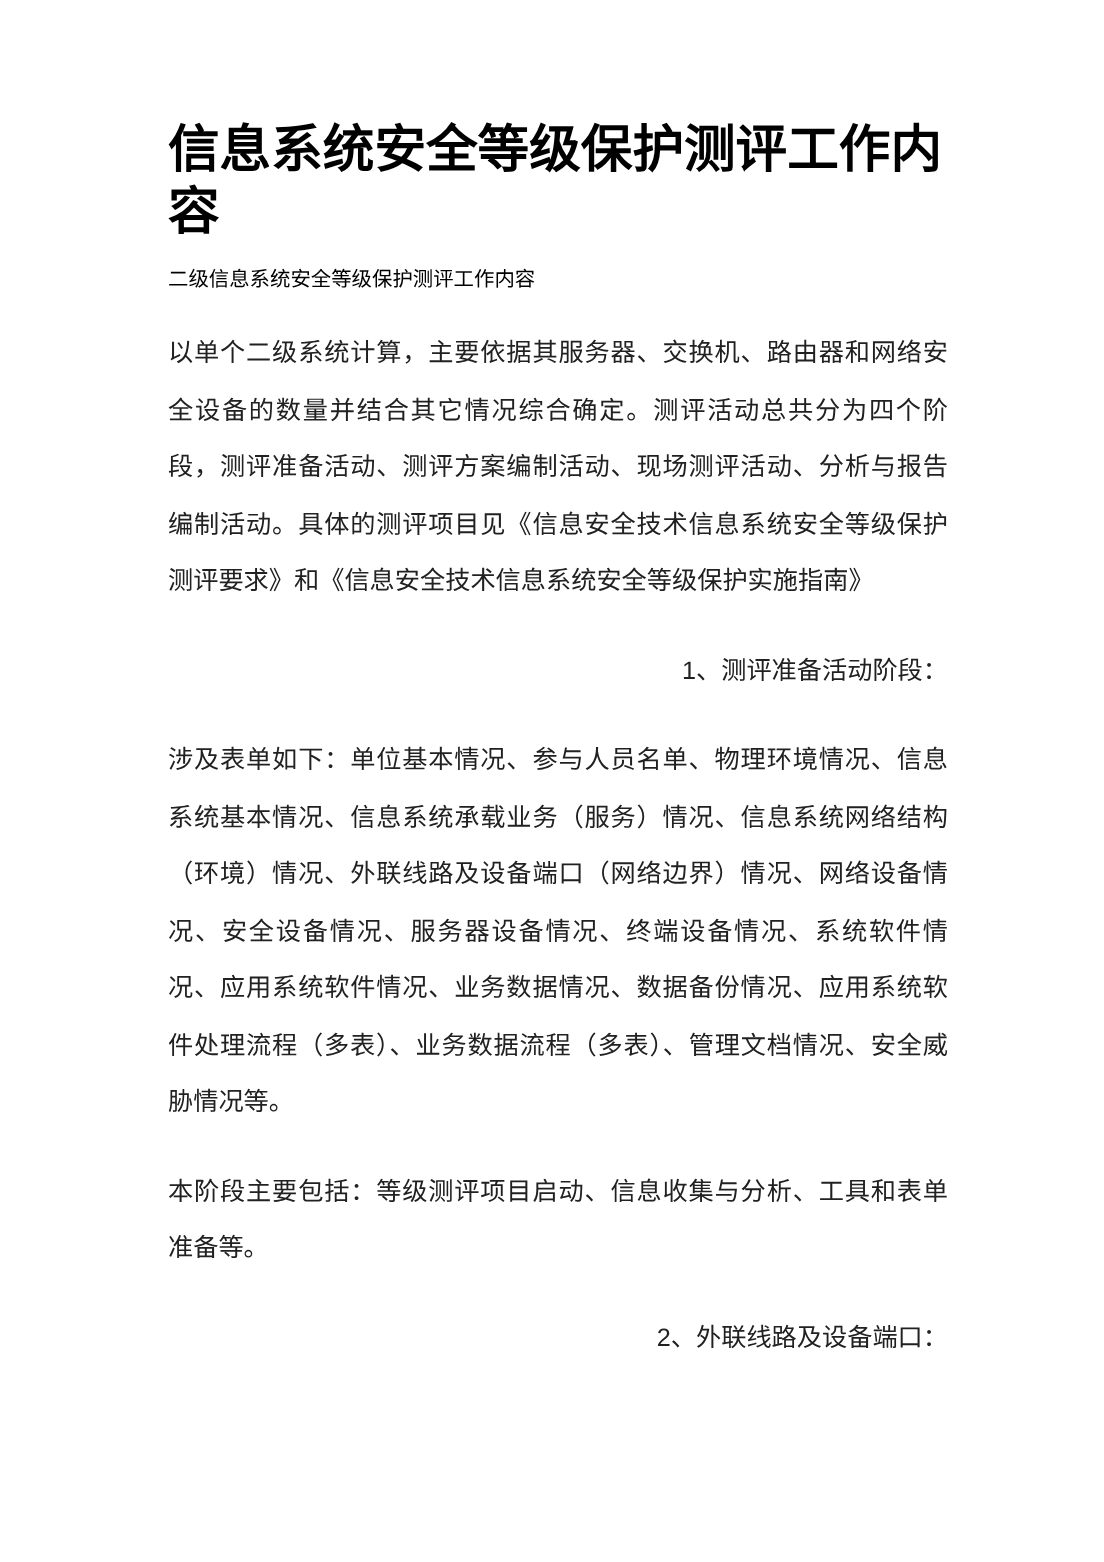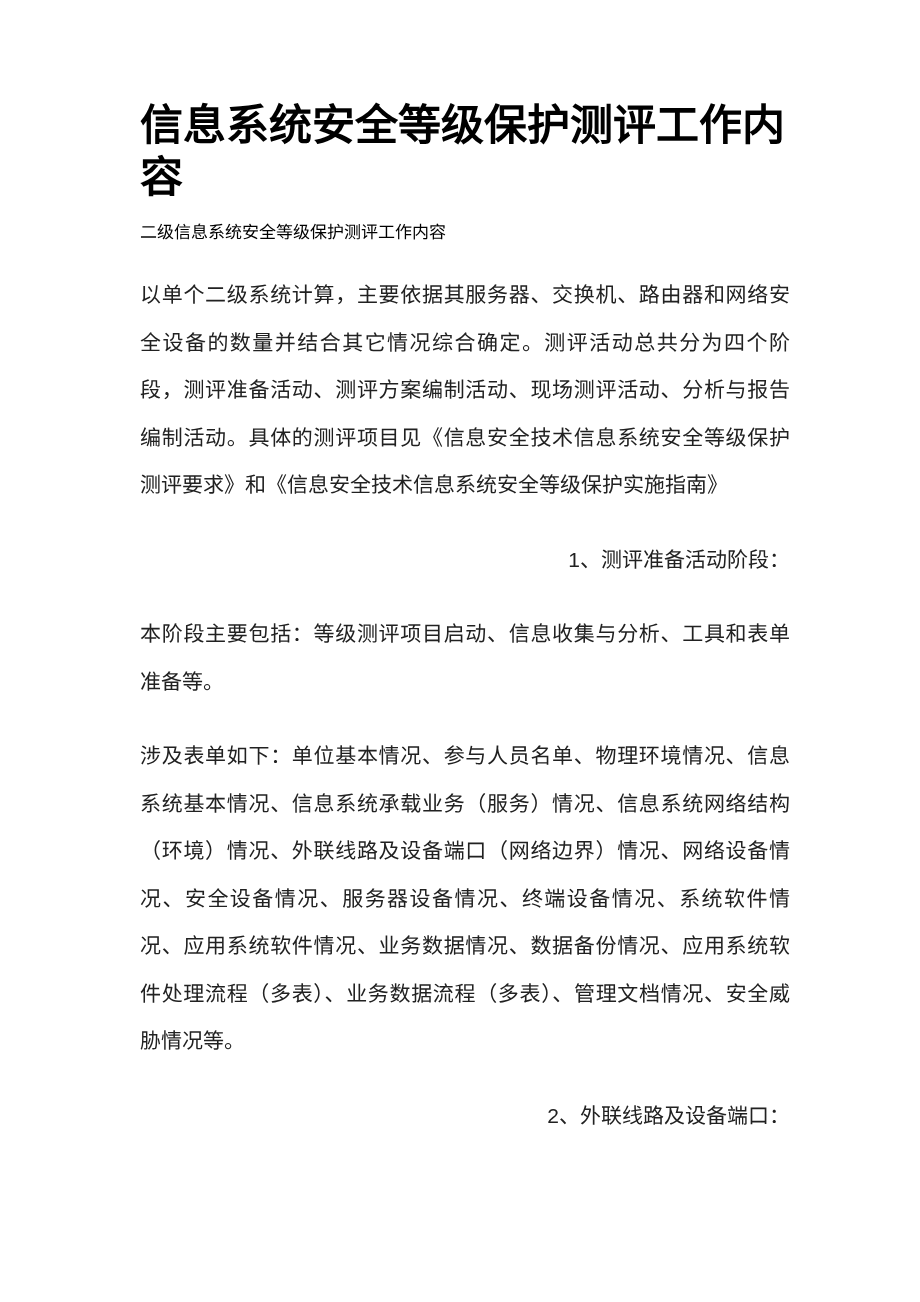--- a/index.html
+++ b/index.html
@@ -59,21 +59,21 @@
   <h1 class="doc-title">信息系统安全等级保护测评工作内容</h1>
 
   <h2 class="doc-subtitle">二级信息系统安全等级保护测评工作内容</h2>
 
   <p class="body-para">以单个二级系统计算，主要依据其服务器、交换机、路由器和网络安全设备的数量并结合其它情况综合确定。测评活动总共分为四个阶段，测评准备活动、测评方案编制活动、现场测评活动、分析与报告编制活动。具体的测评项目见《信息安全技术信息系统安全等级保护测评要求》和《信息安全技术信息系统安全等级保护实施指南》</p>
 
   <p class="body-para list-para">
     <span class="list-num">1、</span><span>测评准备活动阶段：</span>
   </p>
 
+  <p class="body-para">涉及表单如下：单位基本情况、参与人员名单、物理环境情况、信息系统基本情况、信息系统承载业务（服务）情况、信息系统网络结构（环境）情况、外联线路及设备端口（网络边界）情况、网络设备情况、安全设备情况、服务器设备情况、终端设备情况、系统软件情况、应用系统软件情况、业务数据情况、数据备份情况、应用系统软件处理流程（多表）、业务数据流程（多表）、管理文档情况、安全威胁情况等。</p>
+
   <p class="body-para">本阶段主要包括：等级测评项目启动、信息收集与分析、工具和表单准备等。</p>
-
-  <p class="body-para">涉及表单如下：单位基本情况、参与人员名单、物理环境情况、信息系统基本情况、信息系统承载业务（服务）情况、信息系统网络结构（环境）情况、外联线路及设备端口（网络边界）情况、网络设备情况、安全设备情况、服务器设备情况、终端设备情况、系统软件情况、应用系统软件情况、业务数据情况、数据备份情况、应用系统软件处理流程（多表）、业务数据流程（多表）、管理文档情况、安全威胁情况等。</p>
 
   <p class="body-para list-para">
     <span class="list-num">2、</span><span>外联线路及设备端口：</span>
   </p>
 
 </div>
 
 </body></html>

